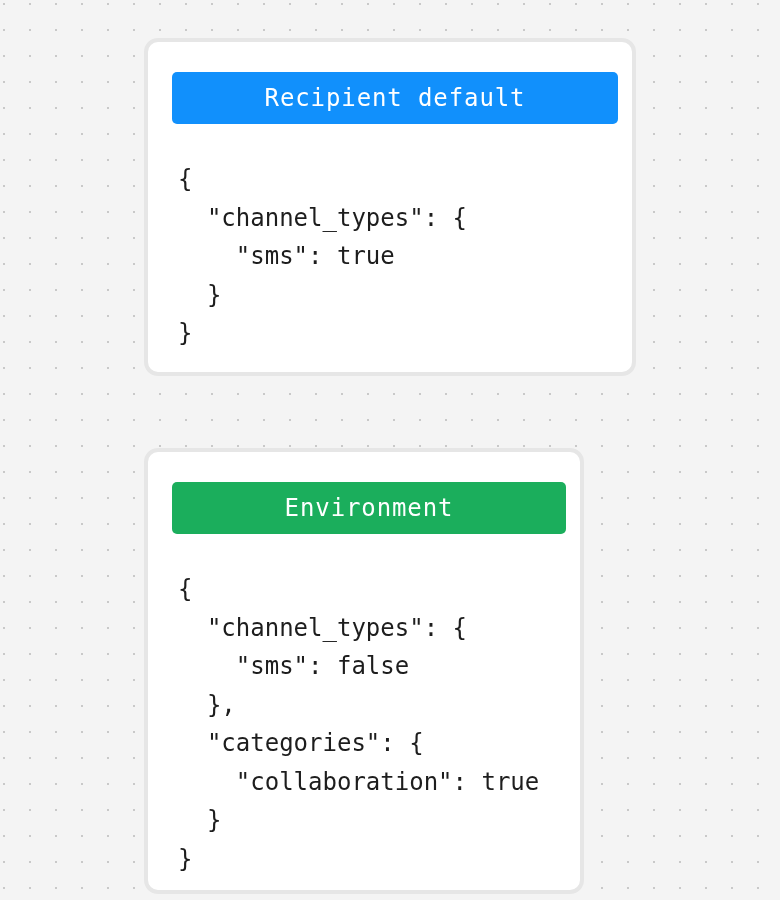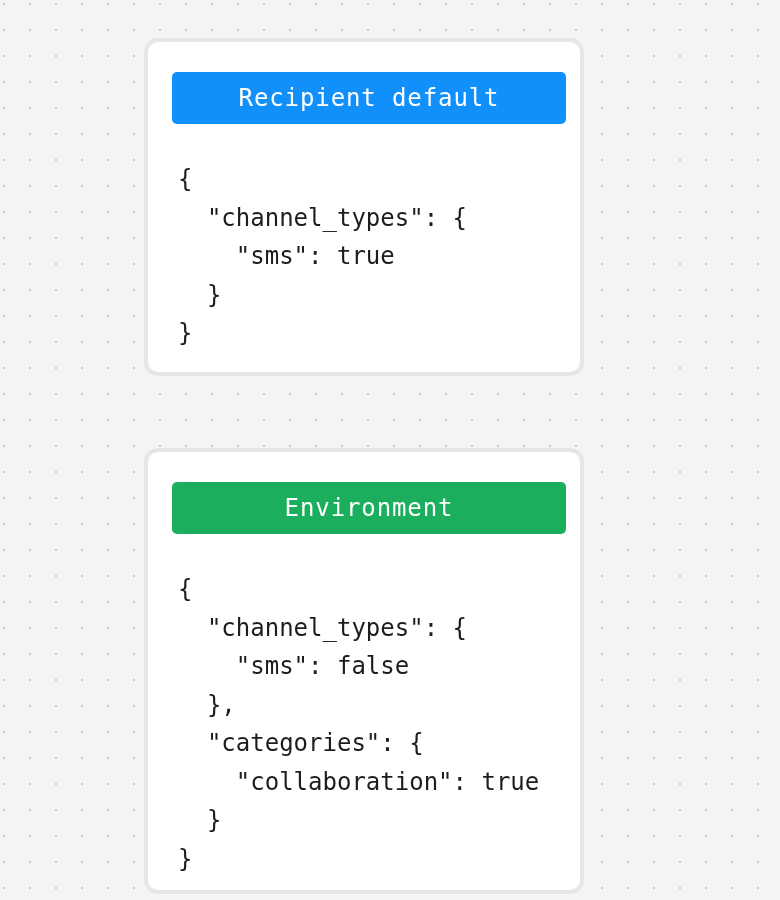--- a/index.html
+++ b/index.html
@@ -71,21 +71,21 @@
     color: #1d1d1d;
     white-space: pre;
     letter-spacing: 0px;
     tab-size: 2;
   }
 
   
   #card-recipient-default {
     left: 144px;
     top: 38px;
-    width: 440px;
+    width: 492px;
     height: 338px;
   }
   #card-recipient-default .card-header {
     top: 30px;
     background: #1190fc;
   }
   #card-recipient-default .card-body {
     top: 94px;
   }
 

